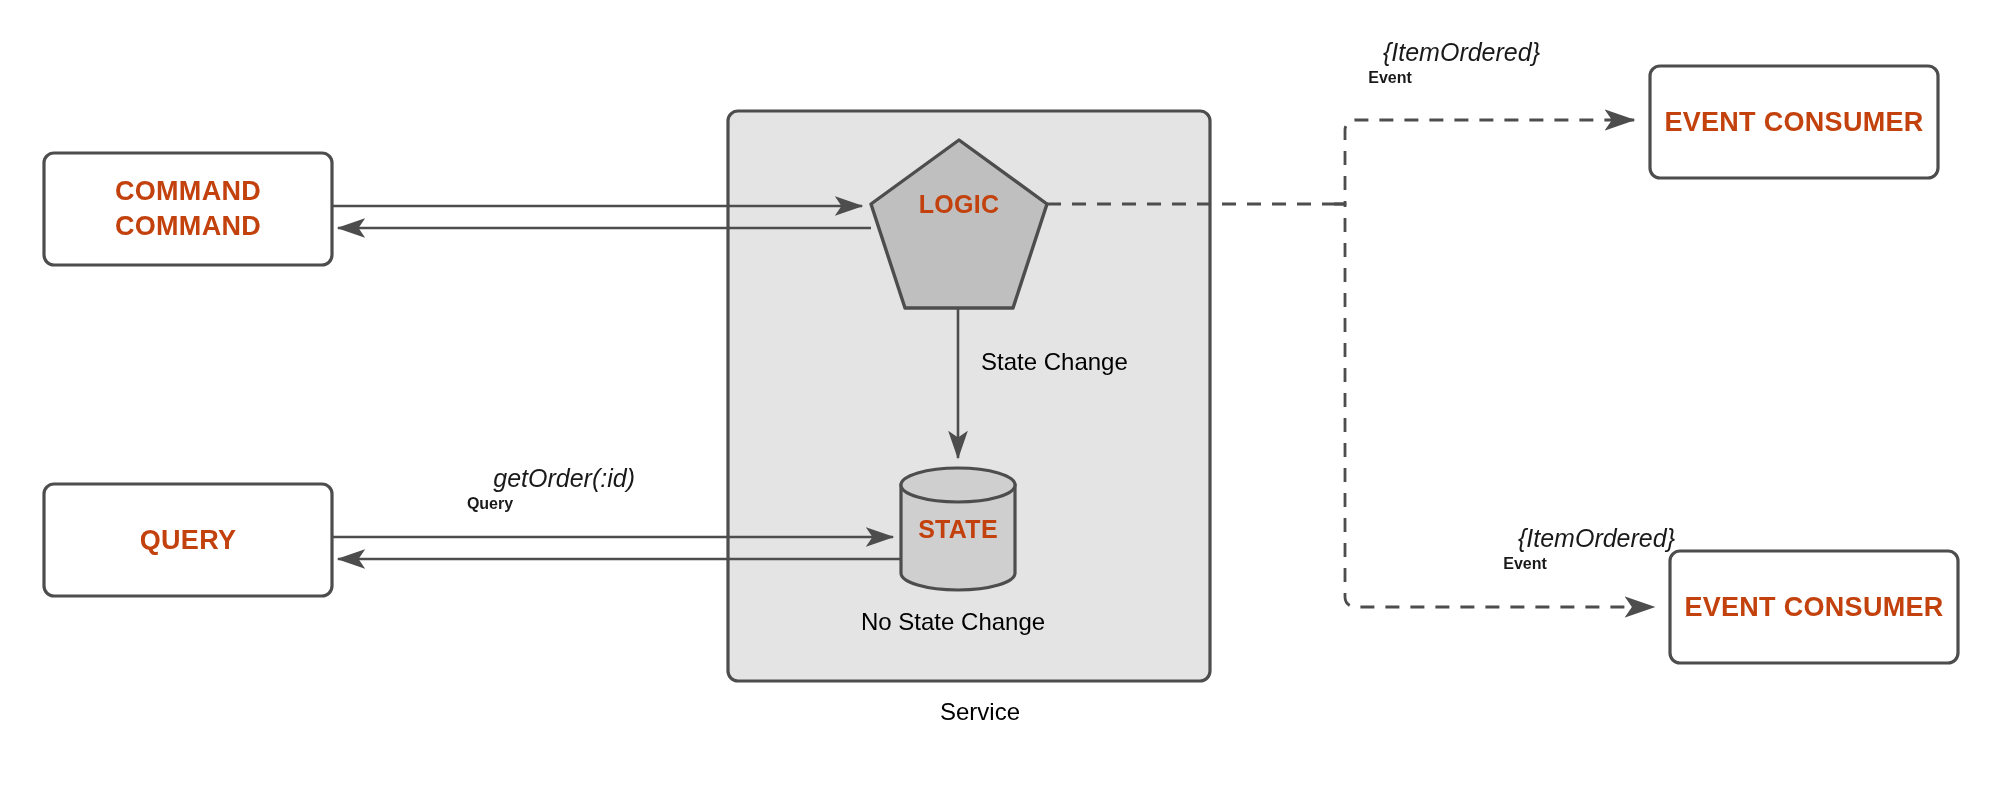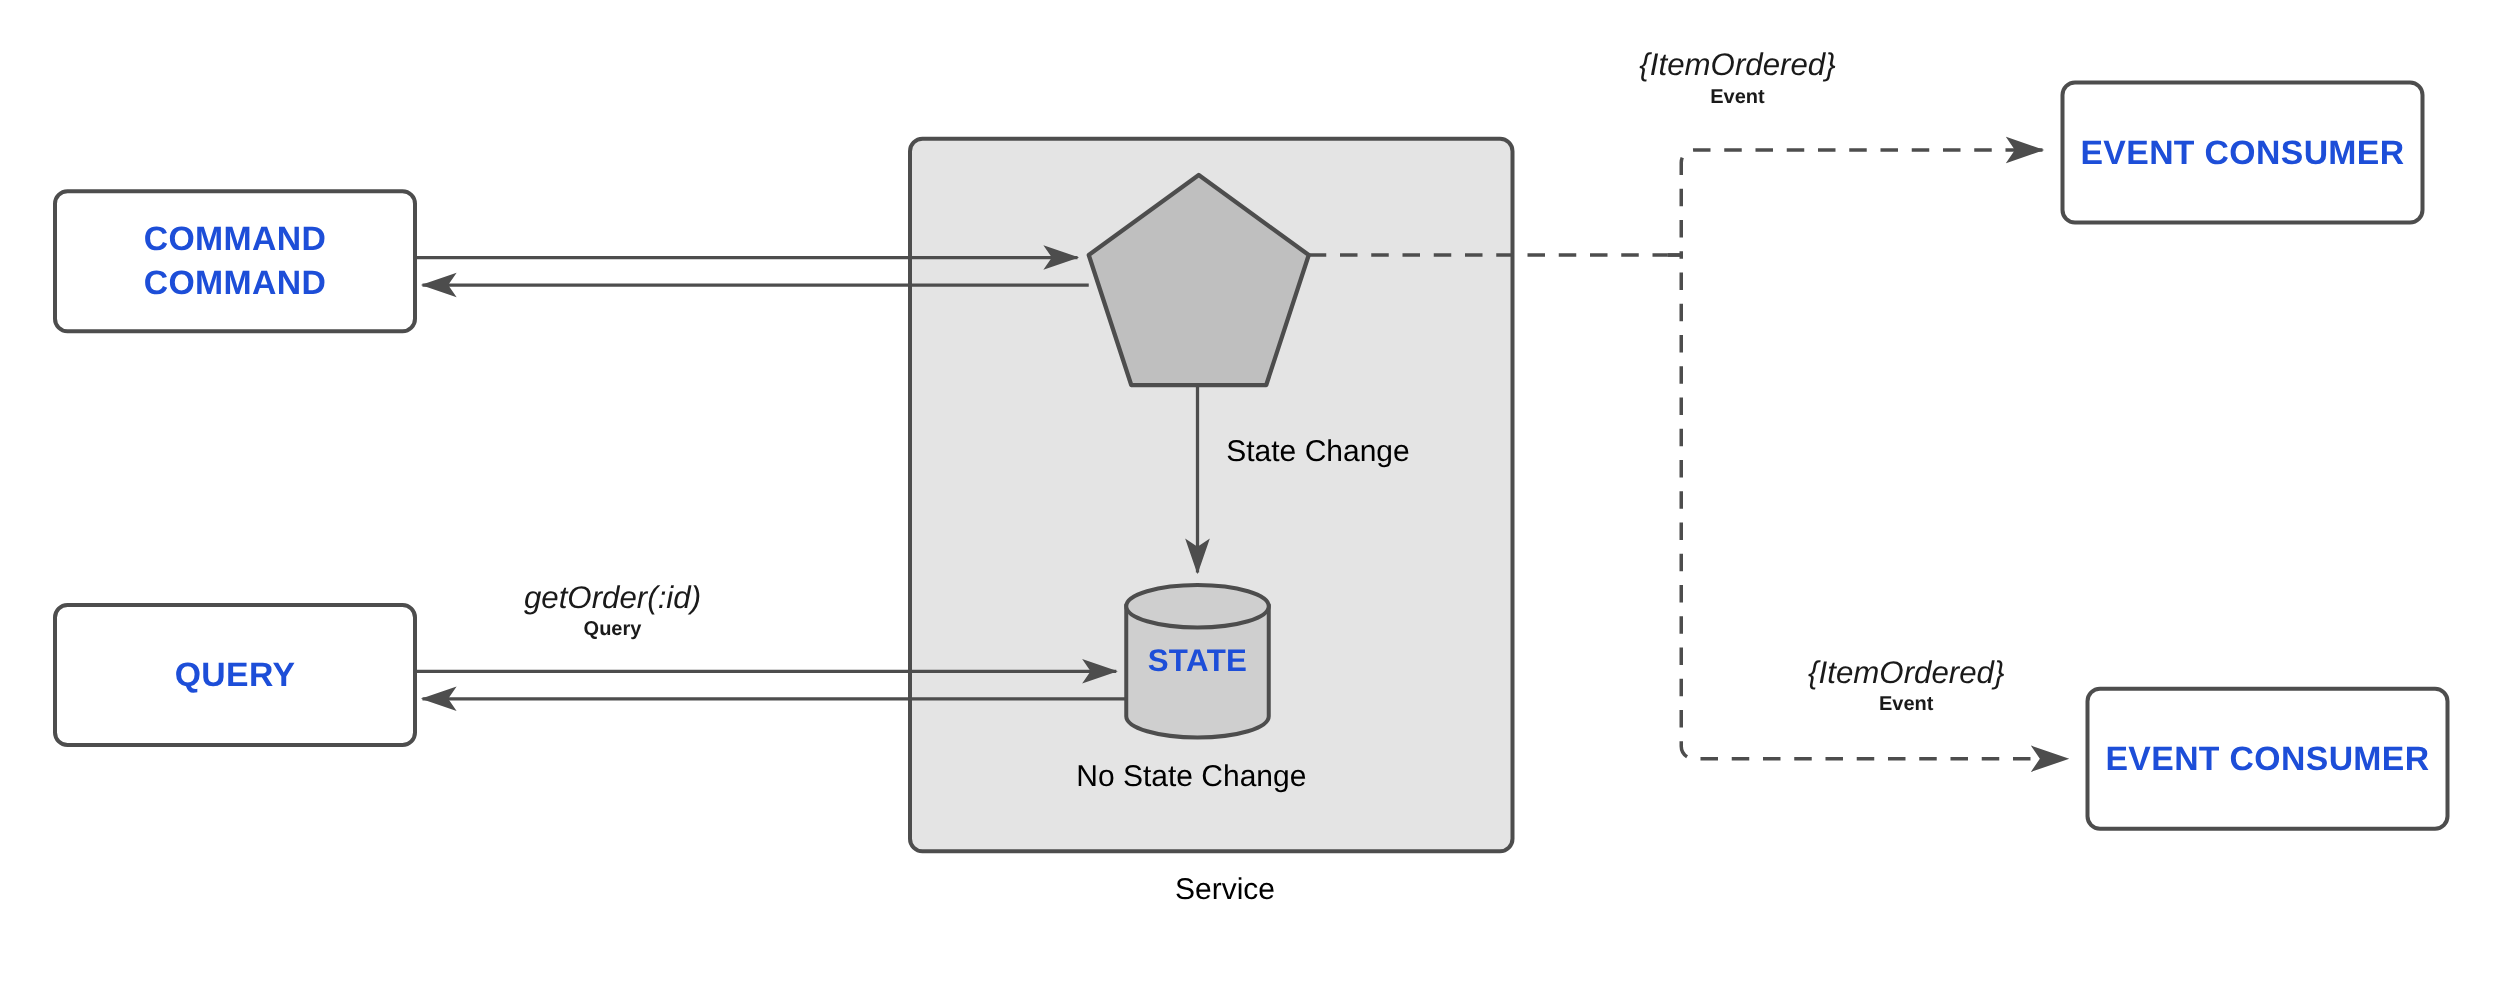--- a/index.html
+++ b/index.html
@@ -23,21 +23,21 @@
     top: 0;
     width: 2000px;
     height: 791px;
   }
   .node-label {
     position: absolute;
     display: flex;
     align-items: center;
     justify-content: center;
     text-align: left;
-    color: #1d4ed8;
+    color: #c2410c;
     pointer-events: none;
     line-height: 1.28;
   }
   .box-label {
     font-size: 27px;
     font-weight: bold;
     letter-spacing: 0.3px;
   }
   .shape-label {
     font-size: 25px;
@@ -48,20 +48,21 @@
     position: absolute;
     text-align: center;
     color: #1a1a1a;
     line-height: 1.22;
     white-space: nowrap;
   }
   .edge-label .l1 {
     display: block;
     font-style: italic;
     font-size: 25px;
+    text-align: right;
   }
   .edge-label .l2 {
     display: block;
     font-weight: bold;
     font-size: 16px;
   }
   .plain-label {
     position: absolute;
     font-size: 24px;
     color: #000000;
@@ -118,20 +119,21 @@
     <path d="M 1334 204 L 1345 204 L 1345 597 A 10 10 0 0 0 1355 607 L 1654 607" fill="none" stroke="#4d4d4d" stroke-width="2.8" stroke-dasharray="14 11" stroke-linecap="butt" marker-end="url(#arrowDash)"></path>
   </svg>
 
   <div class="node-label box-label" style="left:44px; top:153px; width:288px; height:112px; flex-direction:column;">
     <span>COMMAND</span>
     <span>COMMAND</span>
   </div>
 
   <div class="node-label box-label" style="left:44px; top:484px; width:288px; height:112px;">QUERY</div>
 
+  <div class="node-label shape-label" style="left:871px; top:178px; width:176px; height:52px;">LOGIC</div>
 
   <div class="node-label shape-label" style="left:901px; top:507px; width:114px; height:44px;">STATE</div>
 
   <div class="node-label box-label" style="left:1650px; top:66px; width:288px; height:112px;">EVENT CONSUMER</div>
 
   <div class="node-label box-label" style="left:1670px; top:551px; width:288px; height:112px;">EVENT CONSUMER</div>
 
 
   <div class="edge-label" style="left:345px; top:463px; width:290px;">
     <span class="l1">getOrder(:id)</span>

